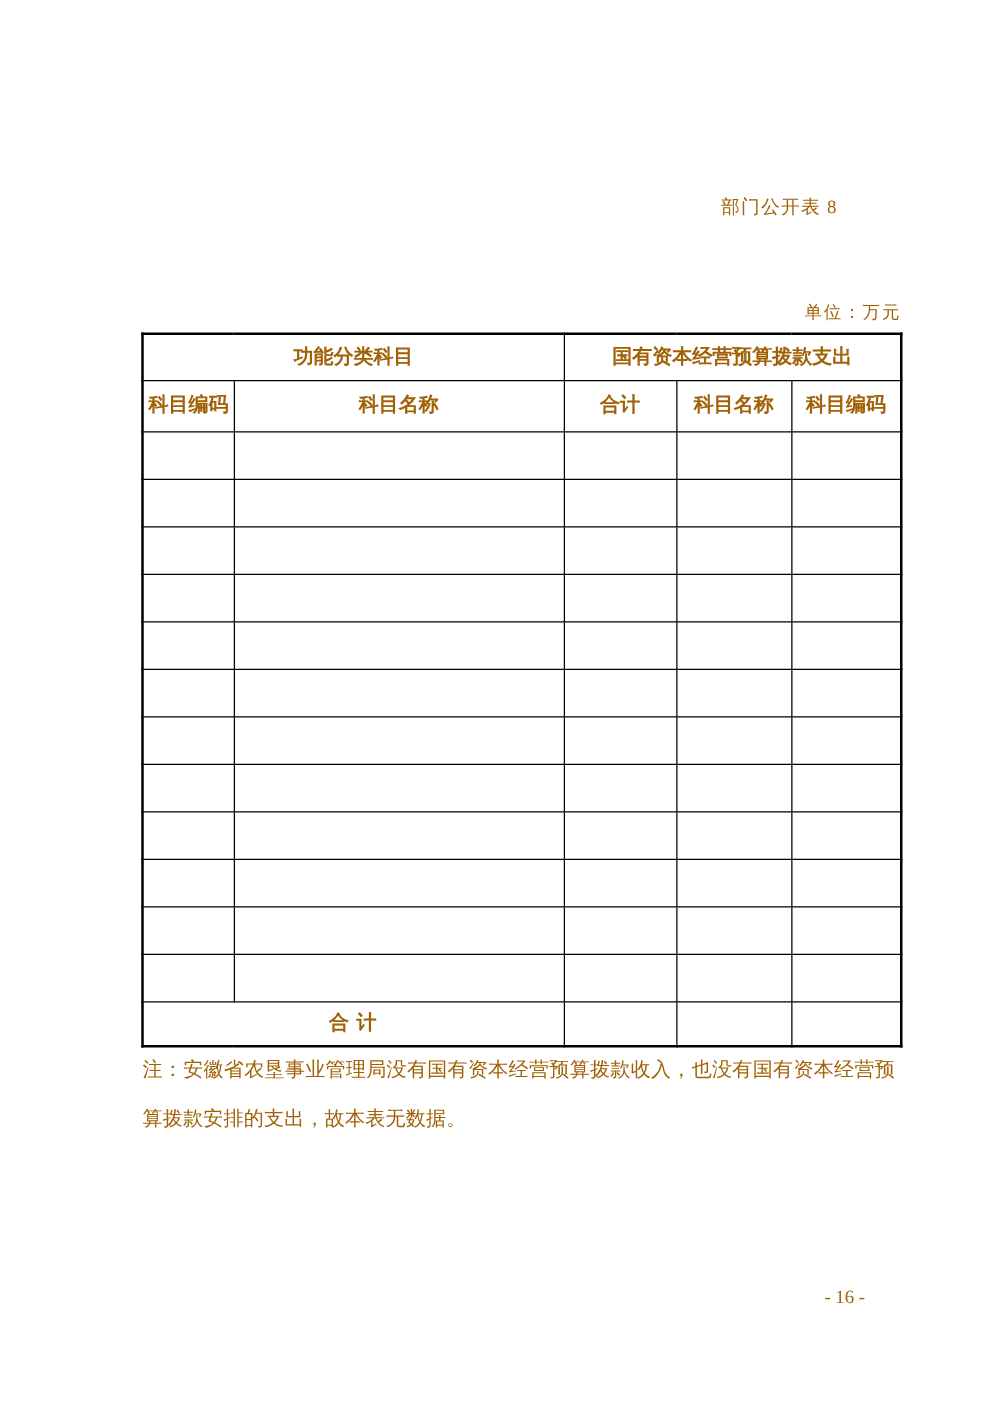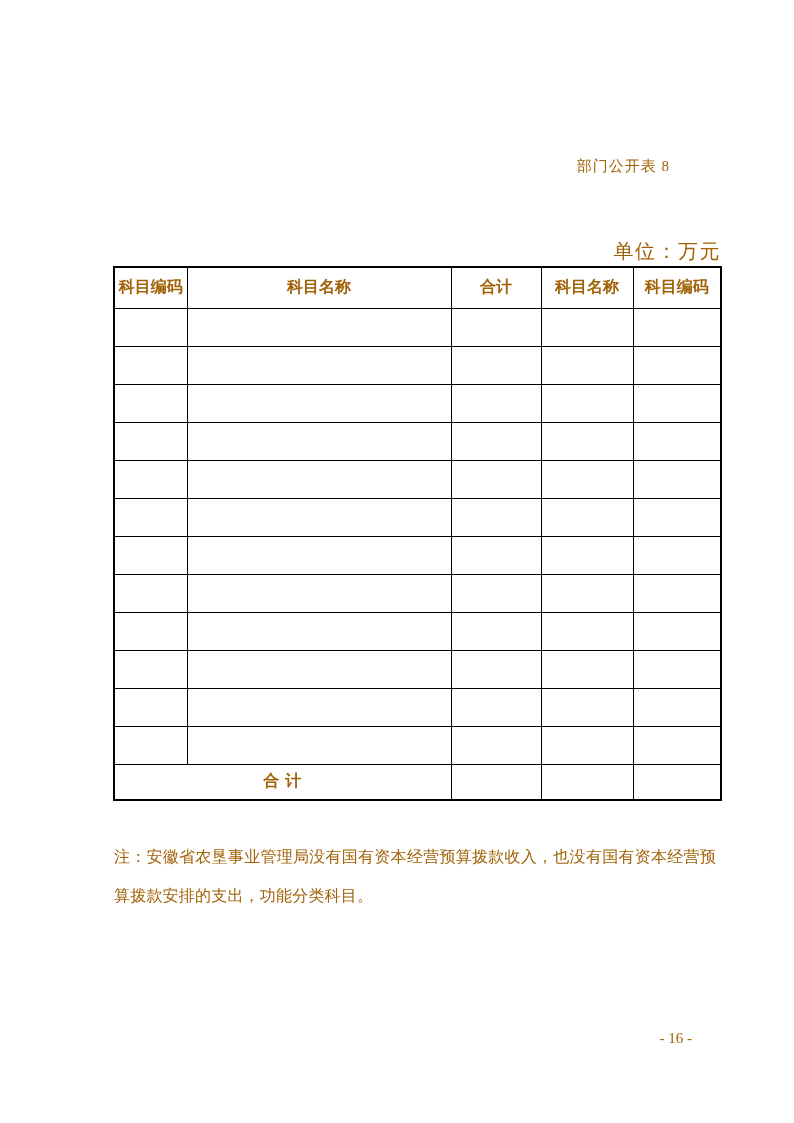--- a/index.html
+++ b/index.html
@@ -35,21 +35,21 @@
     text-align: center;
     font-size: 22px;
     font-weight: bold;
     line-height: 28px;
     white-space: nowrap;
   }
   .unit-label {
     position: absolute;
     top: 241px;
     right: 76px;
-    font-size: 20px;
+    font-size: 14px;
     line-height: 20px;
     letter-spacing: 1.5px;
     white-space: nowrap;
   }
   table.budget-table {
     position: absolute;
     top: 266px;
     left: 113px;
     width: 607px;
     border-collapse: collapse;
@@ -121,20 +121,24 @@
 
   <table class="budget-table">
     <colgroup>
       <col style="width:73px">
       <col style="width:264px">
       <col style="width:90px">
       <col style="width:92px">
       <col style="width:88px">
     </colgroup>
     <thead>
+      <tr class="group-header-row">
+        <th colspan="2">功能分类科目</th>
+        <th colspan="3">国有资本经营预算拨款支出</th>
+      </tr>
       <tr class="column-header-row">
         <th>科目编码</th>
         <th>科目名称</th>
         <th>合计</th>
         <th>科目名称</th>
         <th>科目编码</th>
       </tr>
     </thead>
     <tbody id="table-body">
 
@@ -226,17 +230,17 @@
     <tfoot>
       <tr>
         <td colspan="2" class="total-label">合 计</td>
         <td></td>
         <td></td>
         <td></td>
       </tr>
     </tfoot>
   </table>
 
-  <p class="note">注：安徽省农垦事业管理局没有国有资本经营预算拨款收入，也没有国有资本经营预算拨款安排的支出，功能分类科目。</p>
+  <p class="note">注：安徽省农垦事业管理局没有国有资本经营预算拨款收入，也没有国有资本经营预算拨款安排的支出，故本表无数据。</p>
 
   <div class="page-number">- 16 -</div>
 
 </div>
 
 </body></html>

